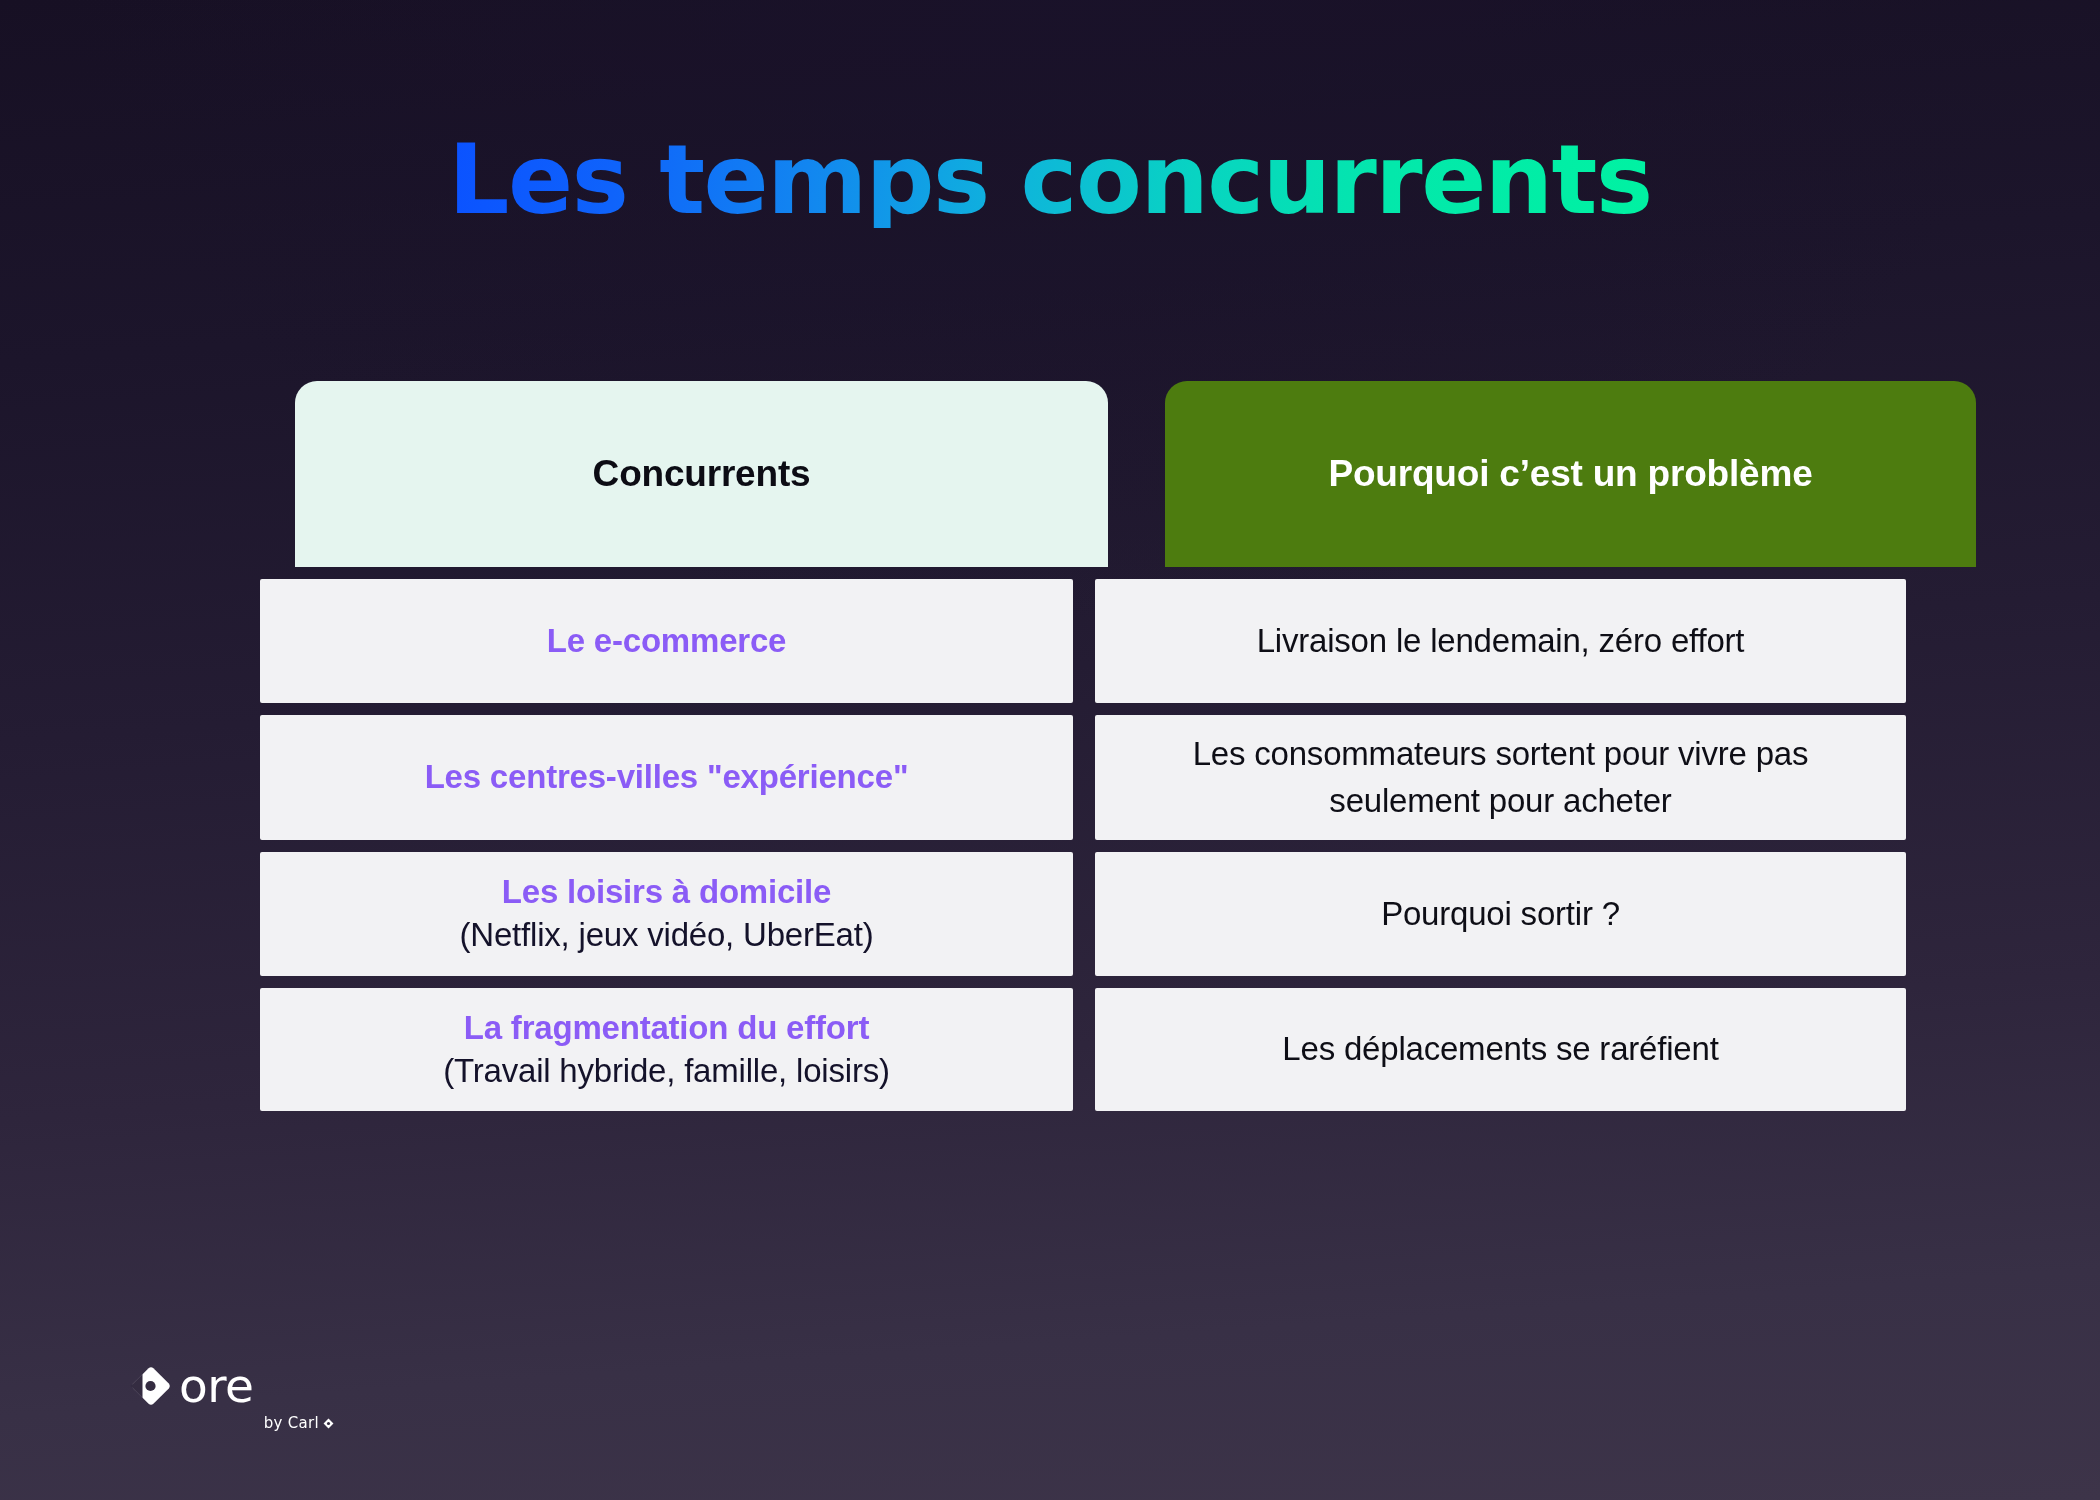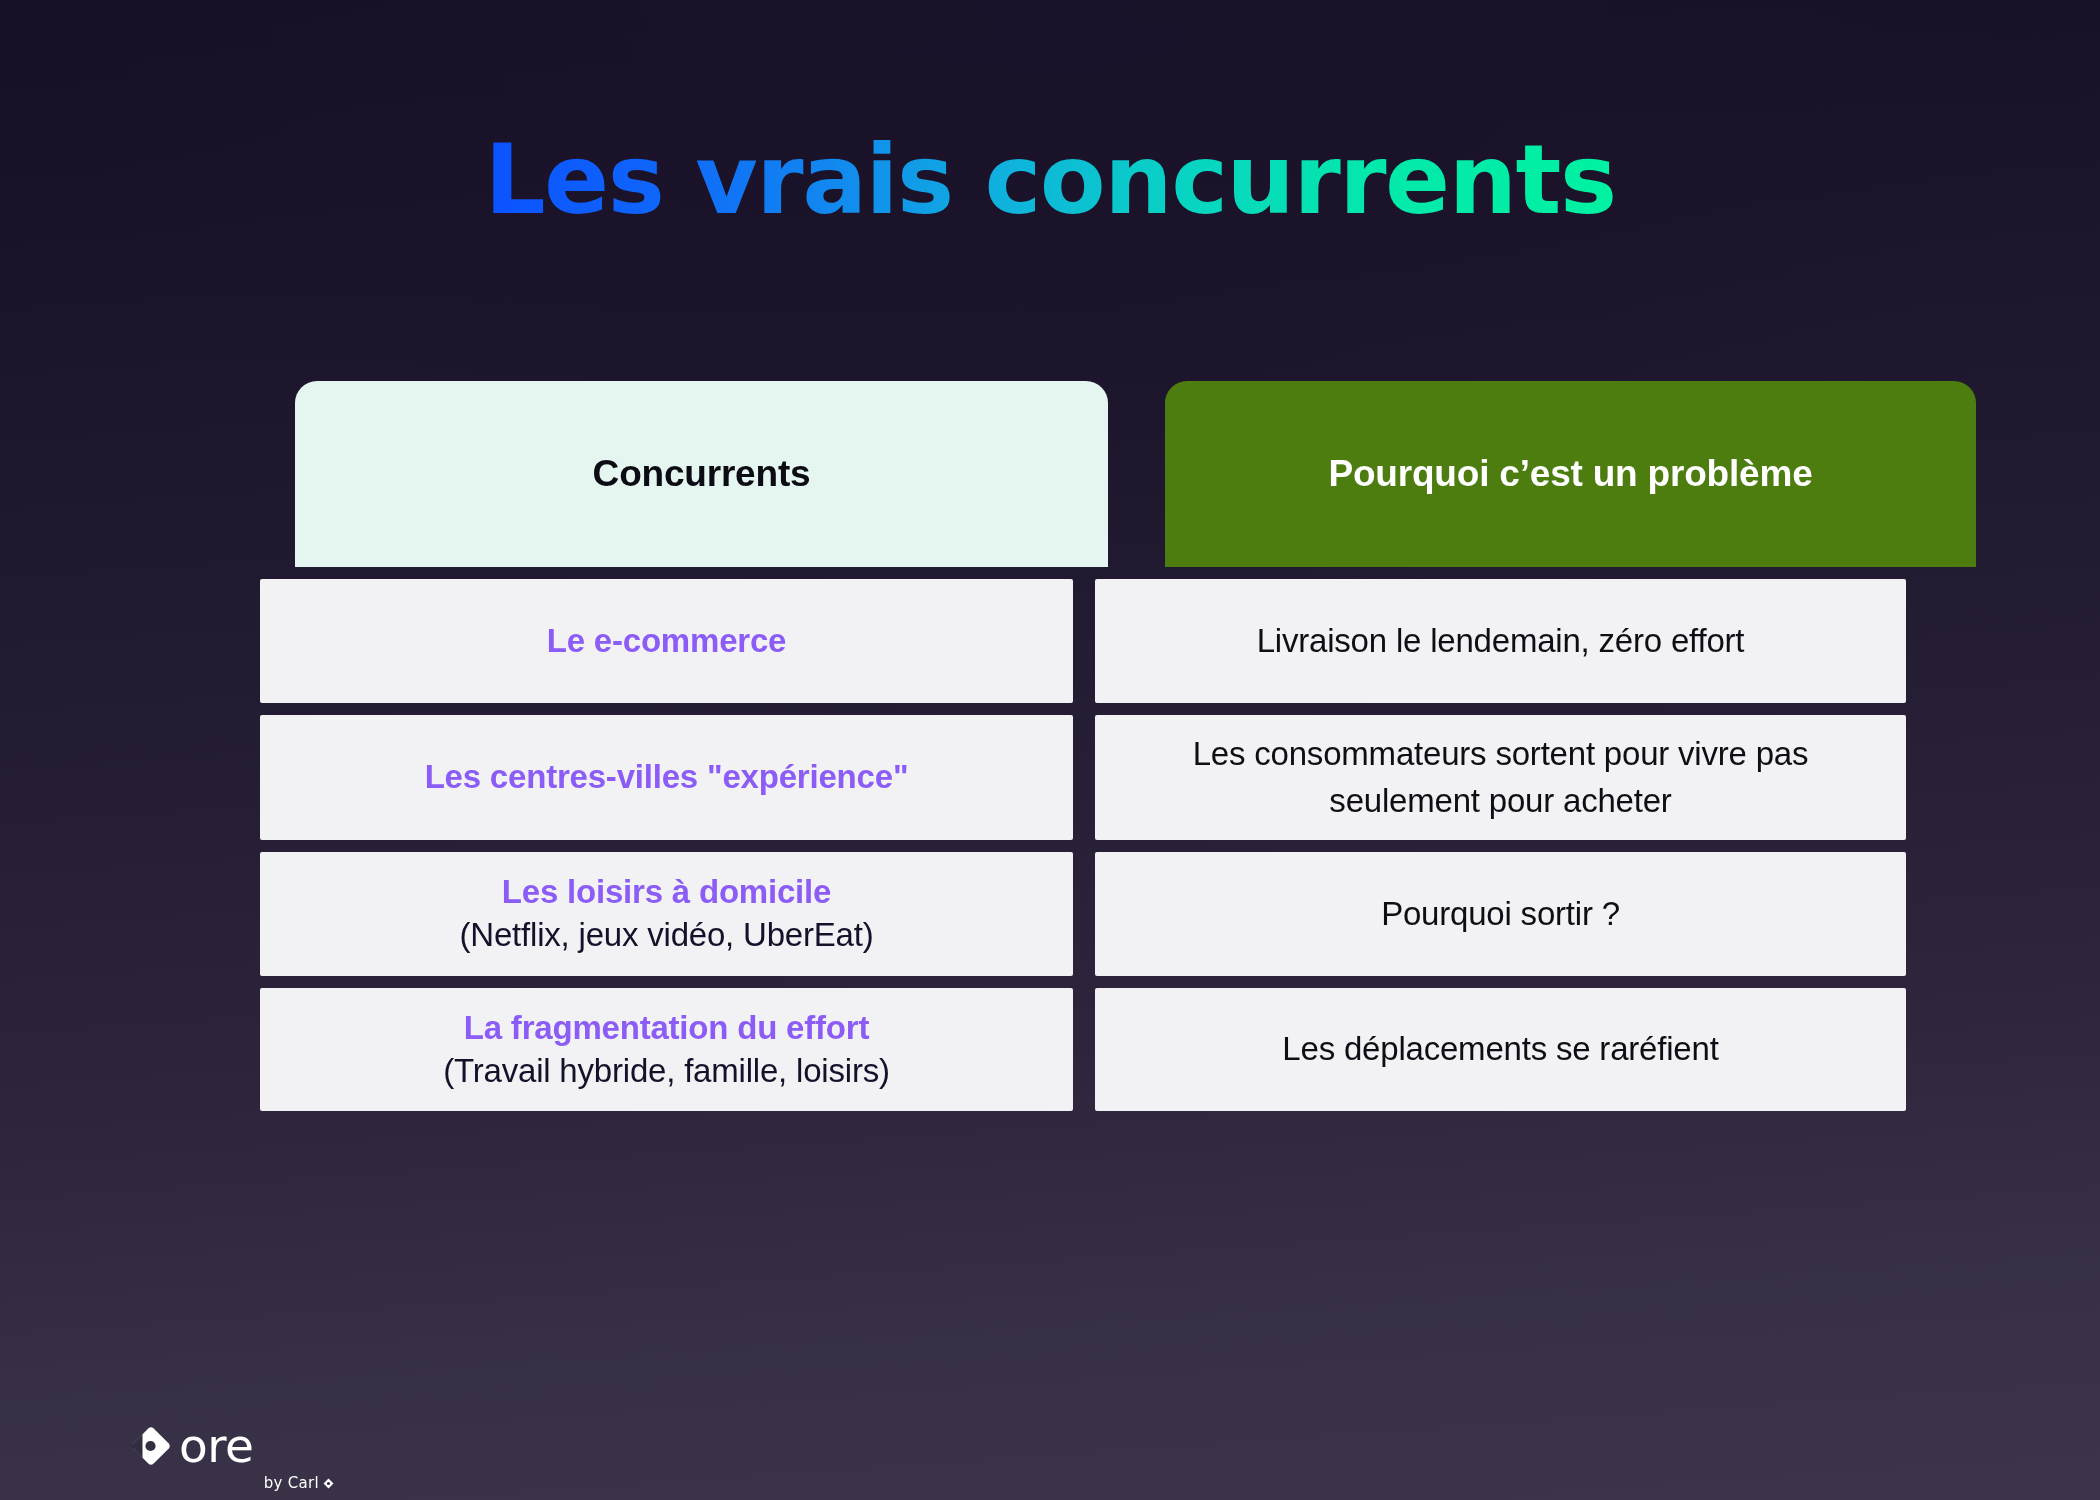--- a/index.html
+++ b/index.html
@@ -127,21 +127,21 @@
     font-size:33px;
     line-height:1.40;
     letter-spacing:-0.2px;
     max-width:760px;
   }
 
   
   #brand-logo {
     position:absolute;
     left:128px;
-    top:1422px;
+    top:1362px;
     width:210px;
   }
   #logo-row {
     display:flex;
     align-items:center;
     gap:7px;
     height:48px;
   }
   #logo-mark { flex:0 0 46px; height:46px; }
   #logo-word {
@@ -166,21 +166,21 @@
     font-size:15px;
     letter-spacing:0.3px;
     font-family:"DejaVu Sans", sans-serif;
   }
   #logo-tagline-mark { width:11px; height:11px; display:block; }
 </style>
 </head>
 <body>
 
 <div id="title-wrap">
-  <h1 id="page-title">Les vrais concurrents</h1>
+  <h1 id="page-title">Les temps concurrents</h1>
 </div>
 
 <div id="comparison-table">
 
   <div class="trow" id="header-row">
     <div class="cell cell-left head-left">
       <span class="htext">Concurrents</span>
     </div>
     <div class="cell cell-right head-right">
       <span class="htext">Pourquoi c’est un problème</span>

